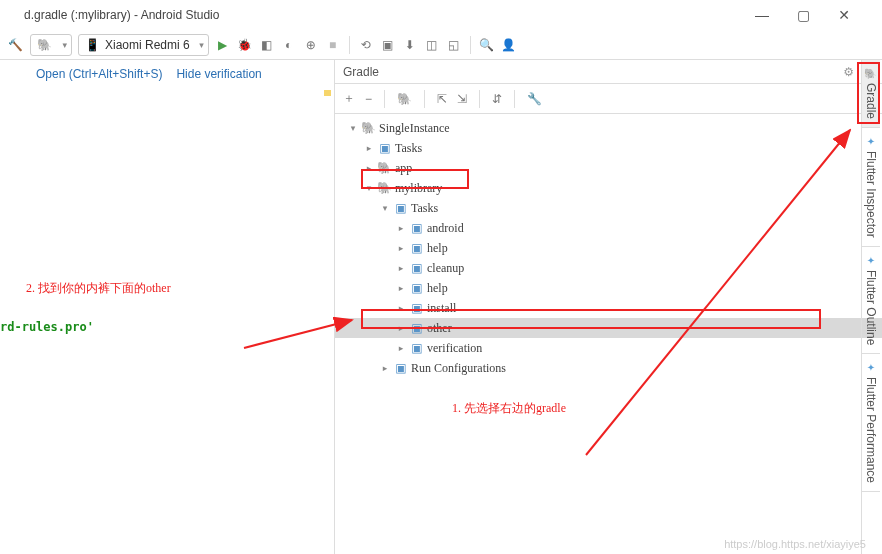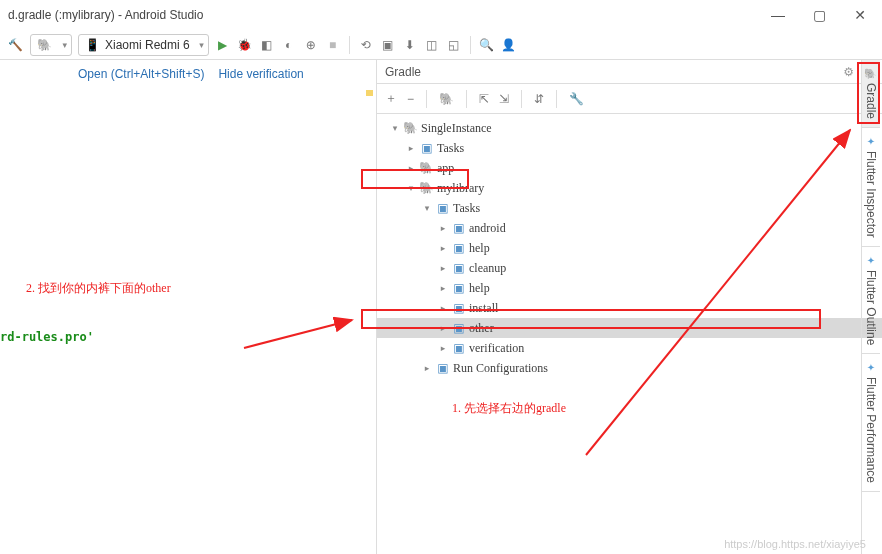--- a/index.html
+++ b/index.html
@@ -1,45 +1,45 @@
 <!DOCTYPE html>
 <html><head>
   <meta charset="utf-8">
   <style>
     * { box-sizing: border-box; font-family: "Segoe UI", Arial, sans-serif; font-size: 12px; }
     body { margin: 0; width: 882px; height: 554px; background: #fff; position: relative; overflow: hidden; }
     
-    .titlebar { height: 30px; display: flex; align-items: center; padding: 0 8px; color: #444; }
+    .titlebar { height: 30px; display: flex; align-items: center; padding: 0 24px; color: #444; }
     .titlebar .title { flex: 1; }
     .titlebar .wc { display: flex; gap: 28px; margin-right: 8px; }
     .titlebar .wc span { font-size: 14px; color: #555; }
     
     .toprow { height: 30px; display: flex; align-items: center; padding: 0 8px; gap: 6px; border-bottom: 1px solid #ddd; }
     .combo { border: 1px solid #ccc; border-radius: 3px; padding: 2px 18px 2px 6px; display: flex; align-items: center; gap: 4px; color: #333; position: relative; background: #fff; }
     .combo::after { content: "▾"; position: absolute; right: 4px; color: #888; font-size: 9px; }
     .icon { width: 16px; height: 16px; display: inline-flex; align-items: center; justify-content: center; }
     .hammer { color: #6b7b45; }
     .elephant { color: #999; }
     .device { color: #666; }
     .play { color: #4a9e4a; }
     .bug { color: #4a9e4a; }
     .grayico { color: #777; }
     .stop { color: #bbb; }
     .sep { width: 1px; height: 18px; background: #ddd; margin: 0 2px; }
     
     .hdrlinks { height: 28px; display: flex; align-items: center; padding: 0 20px 0 36px; gap: 14px; }
     .hdrlinks .lnk { color: #2b6fb3; }
     
-    .main { display: flex; position: absolute; top: 60px; bottom: 0; left: 0; right: 0; margin-left: 42px; }
+    .main { display: flex; position: absolute; top: 60px; bottom: 0; left: 0; right: 0; }
     
     .leftcol { width: 334px; position: relative; }
     .leftcol .gutter { position: absolute; left: 324px; top: 30px; width: 7px; height: 6px; background: #f6d56b; }
     
     .annot2 { position: absolute; left: 26px; top: 280px; color: #e22; font-size: 12px; font-family: SimSun, serif; }
-    .rules { position: absolute; left: 0; top: 330px; color: #1a8c1a; font-size: 12px; font-family: Consolas, monospace; font-weight: bold; }
+    .rules { position: absolute; left: 0; top: 320px; color: #1a8c1a; font-size: 12px; font-family: Consolas, monospace; font-weight: bold; }
     .annot1 { position: absolute; left: 452px; top: 400px; color: #e22; font-size: 12px; font-family: SimSun, serif; }
     
     .panel { flex: 1; border-left: 1px solid #ddd; display: flex; flex-direction: column; }
     .panel-hdr { height: 24px; display: flex; align-items: center; padding: 0 8px; border-bottom: 1px solid #ddd; color: #555; }
     .panel-hdr .hspacer { flex: 1; }
     .panel-tb { height: 30px; display: flex; align-items: center; padding: 0 8px; gap: 10px; border-bottom: 1px solid #ddd; color: #777; }
     
     .tree { padding: 4px 0; }
     .node { display: flex; align-items: center; height: 20px; padding-left: 6px; gap: 2px; }
     .arrow { width: 12px; text-align: center; color: #888; font-size: 9px; }

